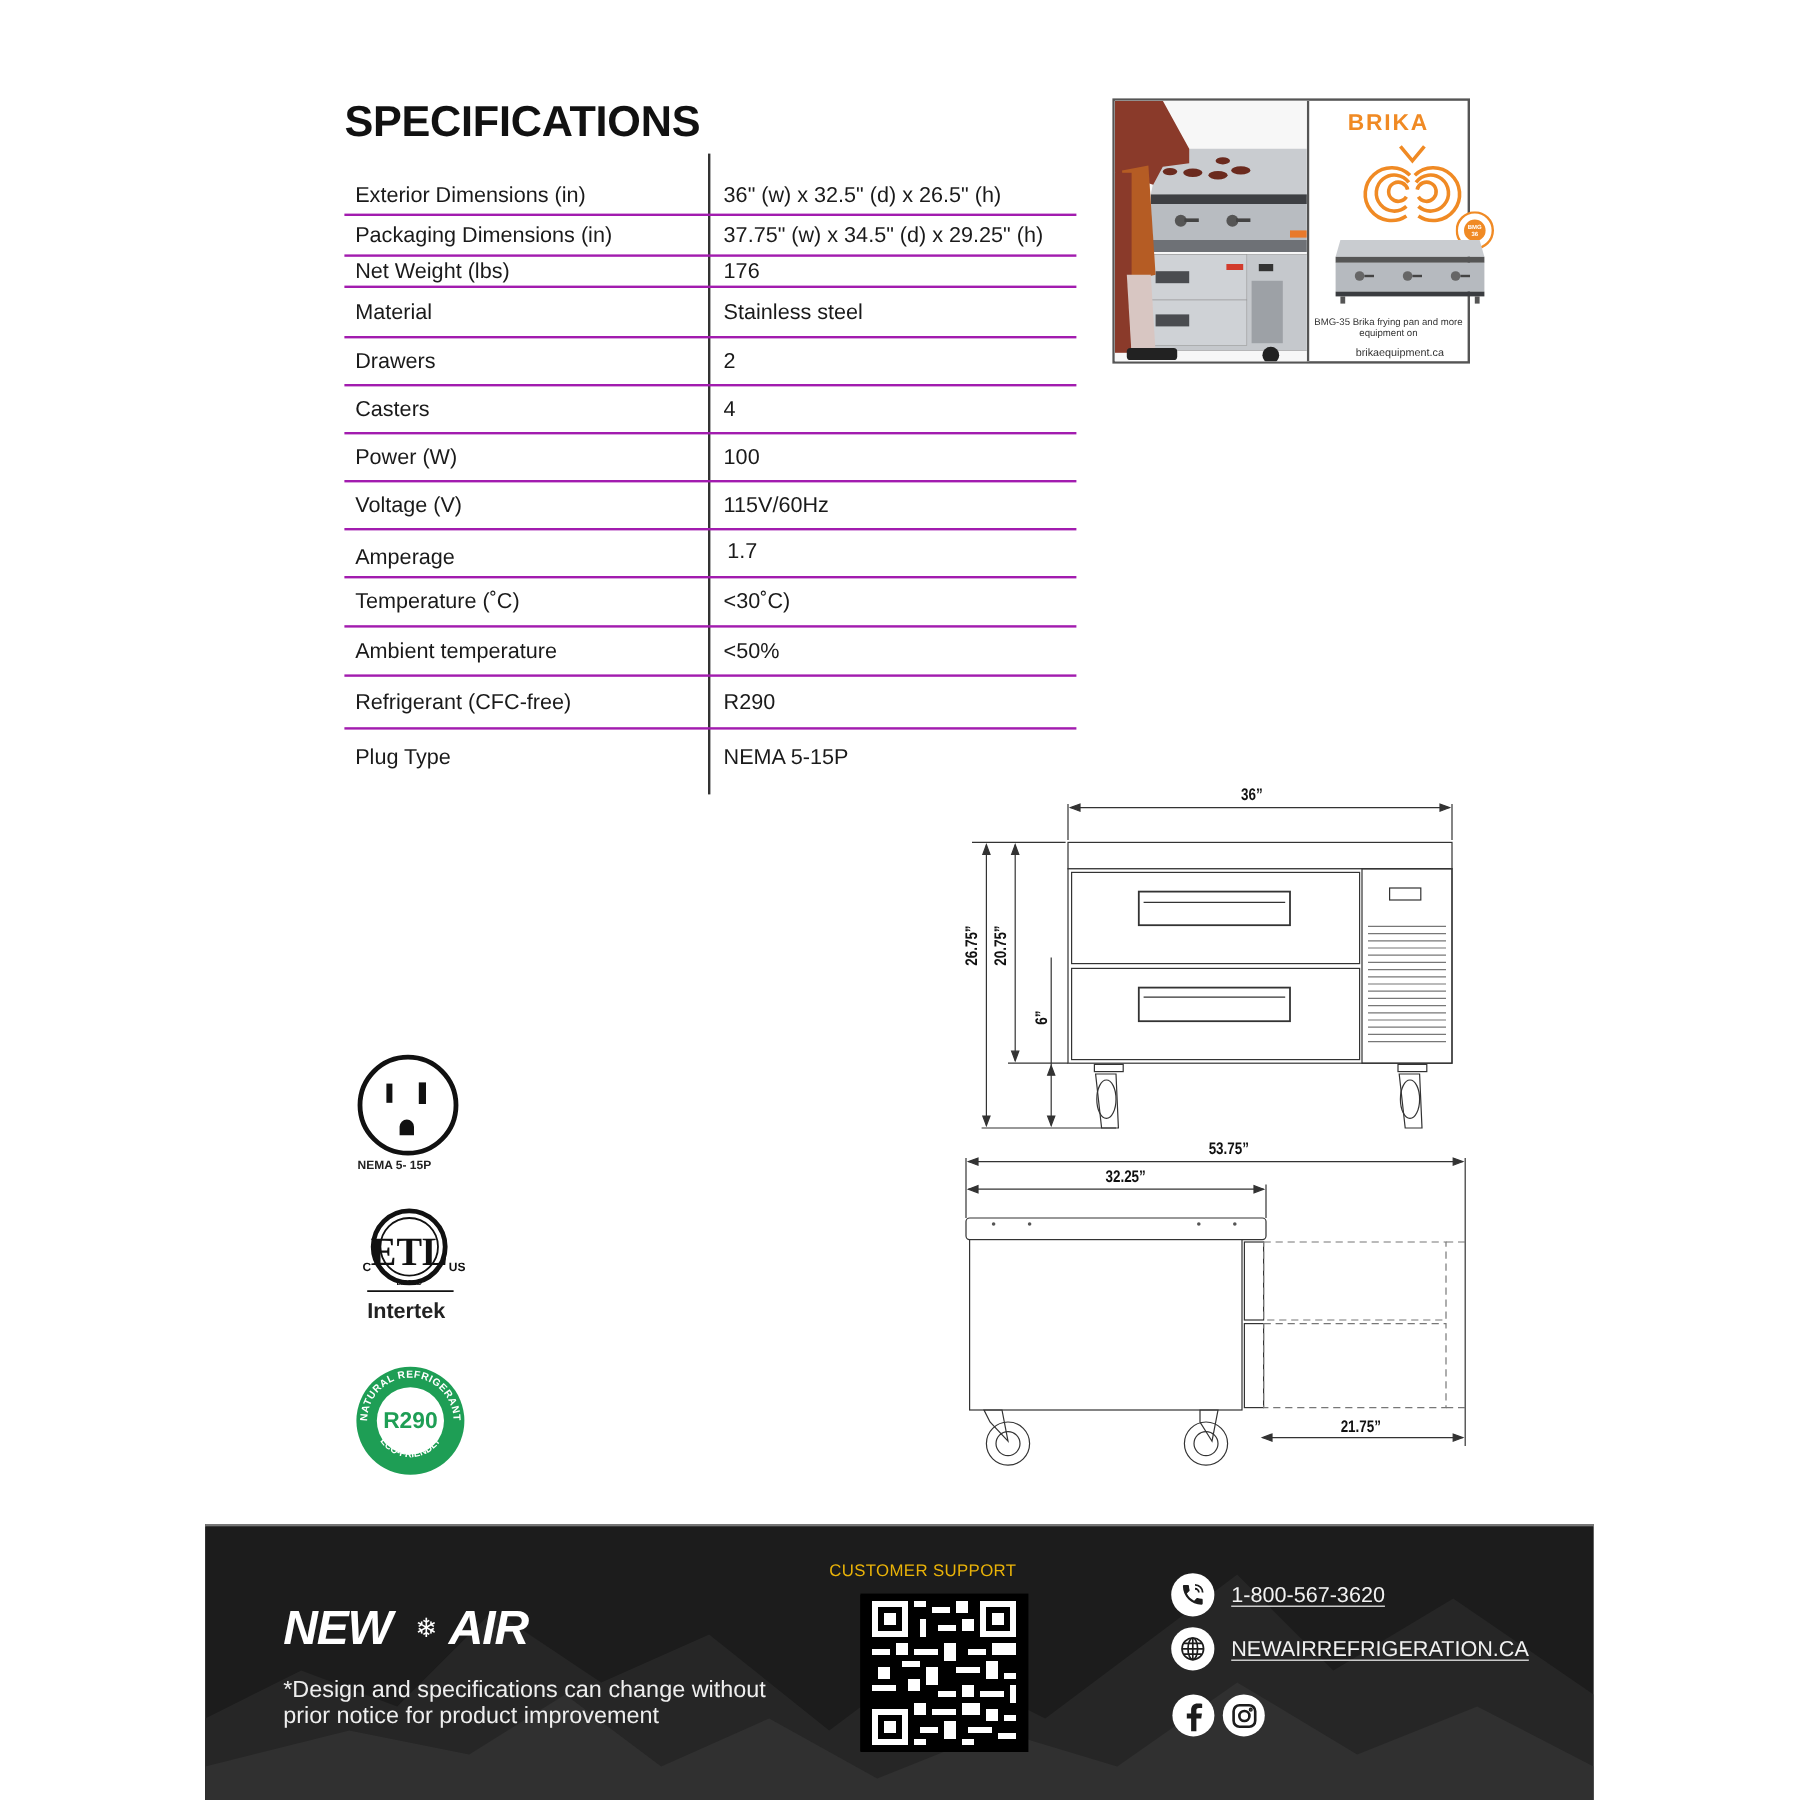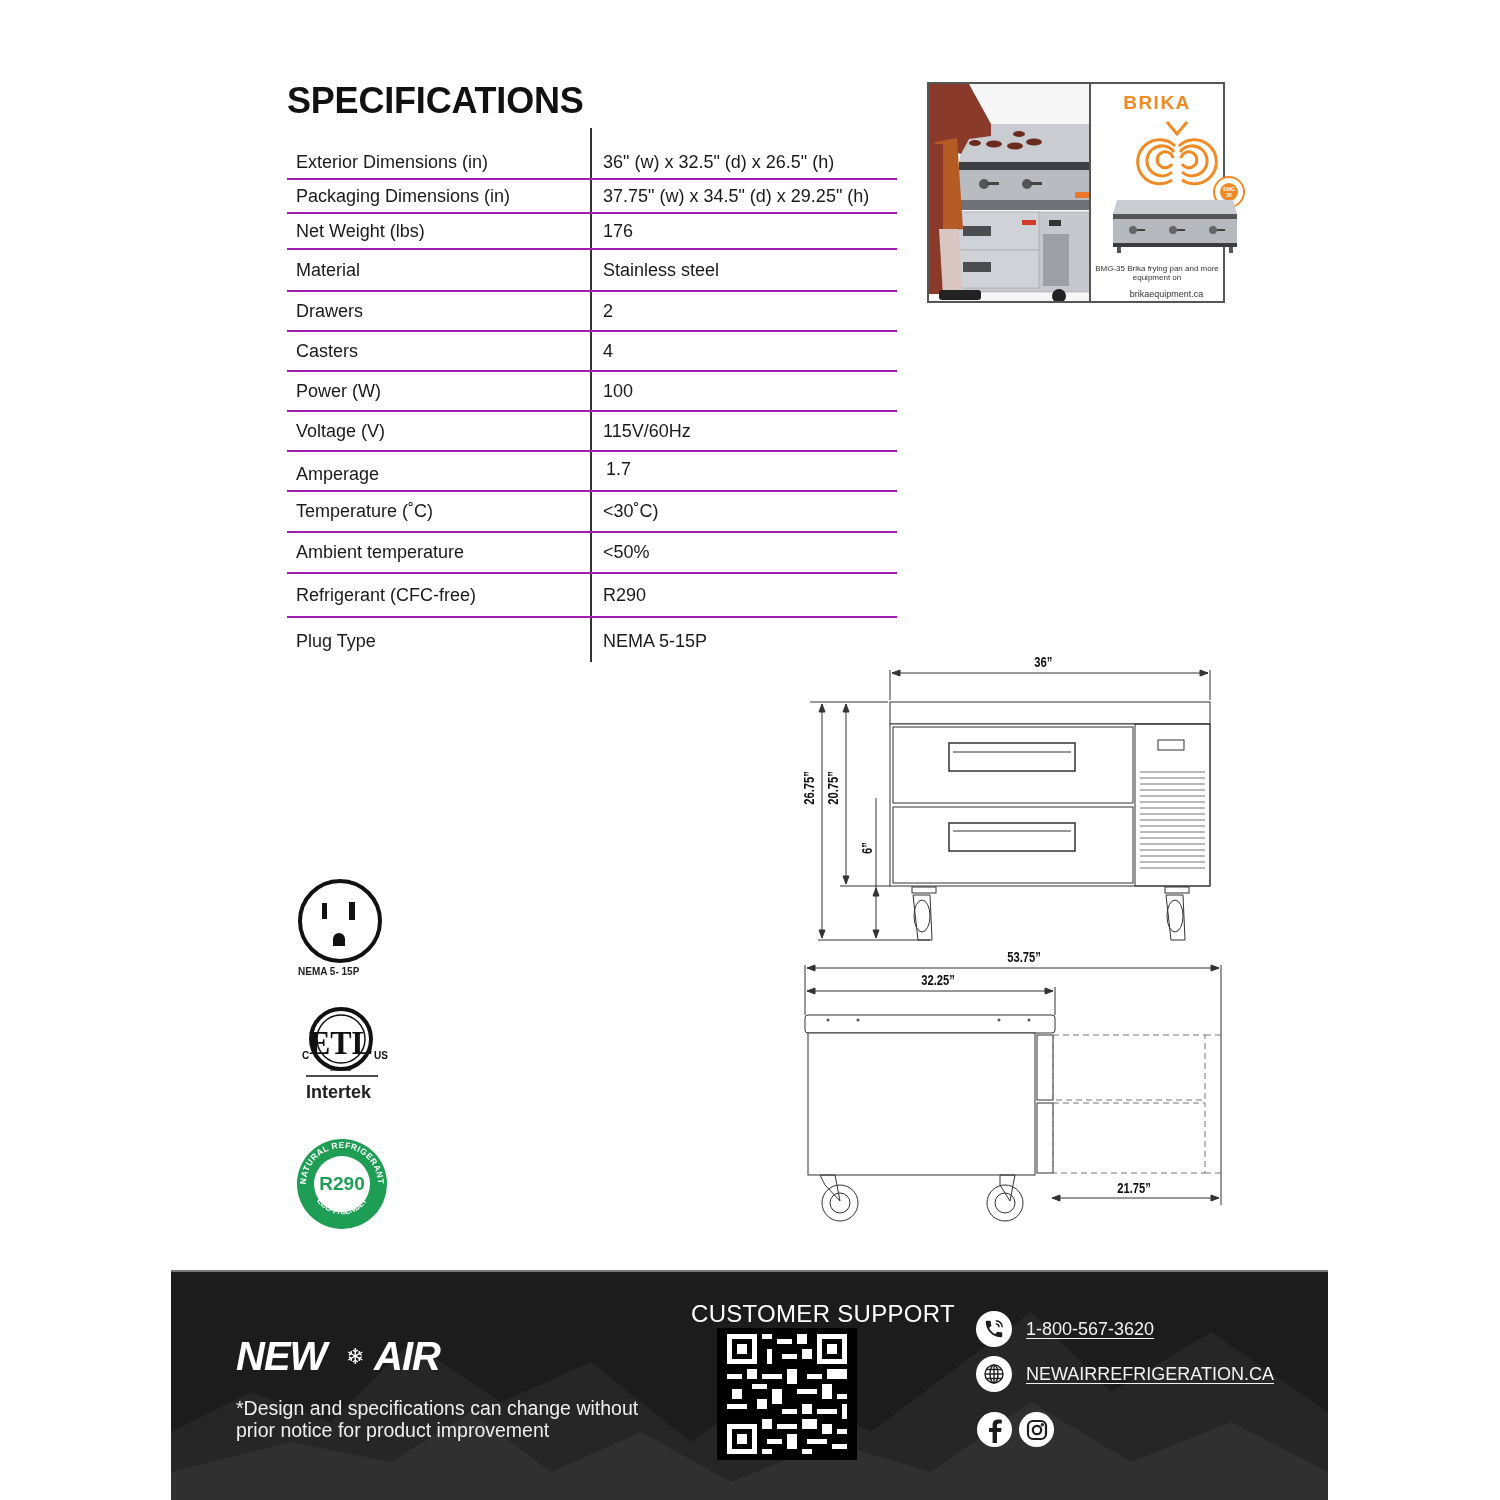--- a/index.html
+++ b/index.html
@@ -39,21 +39,21 @@
   .drawing { position: absolute; }
   .dim-label { position: absolute; font-family: "Liberation Sans", sans-serif; font-weight: 700; font-size: 14px; color: #111; transform: scaleX(0.8); }
 
   
   .footer {
     position: absolute; left: 171px; top: 1270px; width: 1157px; height: 230px;
     background: #1c1c1c; border-top: 2px solid #777; overflow: hidden;
   }
   .footer-bg { position: absolute; inset: 0; }
   .disclaimer { position: absolute; left: 65px; top: 125px; font-size: 19.5px; line-height: 22px; color: #eee; width: 430px; }
-  .support-title { position: absolute; left: 520px; top: 28px; font-size: 24px; color: #ffffff; letter-spacing: 0.3px; }
+  .support-title { position: absolute; left: 520px; top: 28px; font-size: 14px; color: #eab308; letter-spacing: 0.3px; }
   .qr { position: absolute; left: 546px; top: 56px; width: 140px; height: 132px; background: #000; }
   .contact-row { position: absolute; left: 805px; display: flex; align-items: center; }
   .contact-icon { width: 36px; height: 36px; border-radius: 50%; background: #fff; display: flex; align-items: center; justify-content: center; }
   .contact-link { margin-left: 14px; font-size: 18px; color: #f2f2f2; text-decoration: underline; text-underline-offset: 3px; }
   .social { position: absolute; top: 140px; width: 35px; height: 35px; border-radius: 50%; background: #fff; display: flex; align-items: center; justify-content: center; }
 </style>
 </head>
 <body>
 
 <div class="title">SPECIFICATIONS</div>
@@ -61,21 +61,21 @@
 <div class="spec-table">
   <div class="spec-divider"></div>
   <div class="spec-row" style="height:52px;padding-top:18px">
     <div class="spec-label">Exterior Dimensions (in)</div>
     <div class="spec-value">36" (w) x 32.5" (d) x 26.5" (h)</div>
   </div>
   <div class="spec-row" style="height:34px">
     <div class="spec-label">Packaging Dimensions (in)</div>
     <div class="spec-value">37.75" (w) x 34.5" (d) x 29.25" (h)</div>
   </div>
-  <div class="spec-row" style="height:36px">
+  <div class="spec-row" style="height:26px">
     <div class="spec-label">Net Weight (lbs)</div>
     <div class="spec-value">176</div>
   </div>
   <div class="spec-row" style="height:42px">
     <div class="spec-label">Material</div>
     <div class="spec-value">Stainless steel</div>
   </div>
   <div class="spec-row" style="height:40px">
     <div class="spec-label">Drawers</div>
     <div class="spec-value">2</div>

